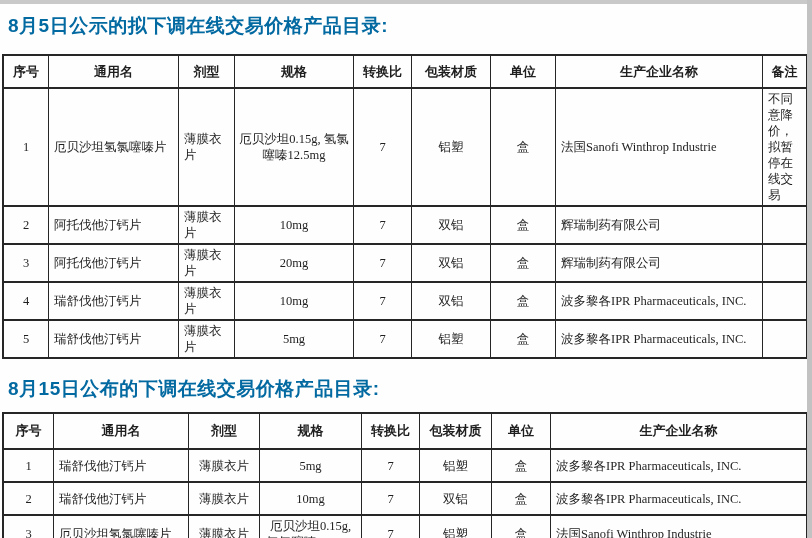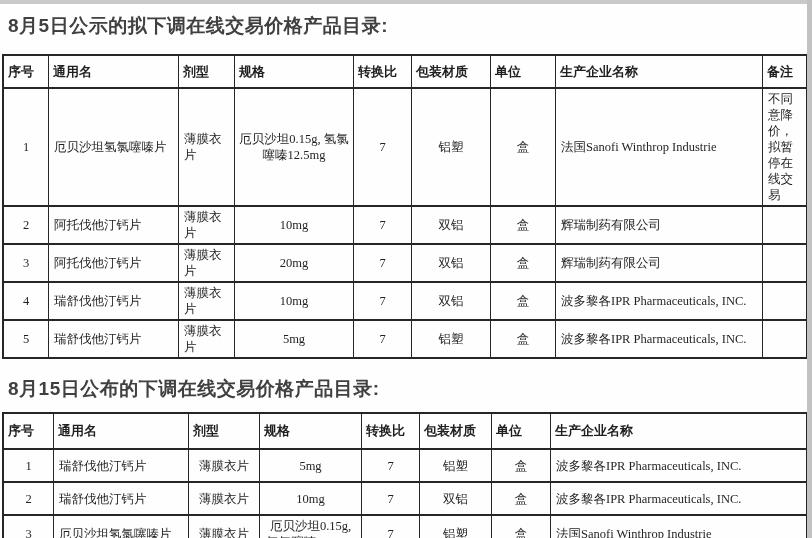--- a/index.html
+++ b/index.html
@@ -16,21 +16,21 @@
     position: absolute; top: 0; left: 0;
     width: 100%; height: 4px; background: #c9c9c9;
   }
   .edge-right {
     position: absolute; top: 0; right: 0;
     width: 5px; height: 100%; background: #c2c2c2;
   }
   .title {
     font-family: "Liberation Sans", "DejaVu Sans", sans-serif;
     font-weight: bold;
-    color: #404040;
+    color: #0369a1;
     font-size: 19px;
     line-height: 26px;
     margin: 0;
     padding: 13px 0 0 8px;
     letter-spacing: 0.5px;
   }
   .title2 { padding-top: 17px; }
   table.t {
     border-collapse: collapse;
     table-layout: fixed;
@@ -44,21 +44,21 @@
     border: 1px solid #262626;
     border-top-width: 2px;
     border-bottom-width: 2px;
     padding: 2px 4px;
     vertical-align: middle;
     overflow: hidden;
   }
   .t th {
     font-size: 13px;
     font-weight: bold;
-    text-align: left;
+    text-align: center;
   }
   .t td {
     font-size: 12.5px;
     line-height: 16px;
   }
   .t1 th { height: 27px; }
   .t1 td { height: 27px; margin-top: 24px; }
   .t2 th { height: 30px; }
   .t2 td { height: 27px; }
   

